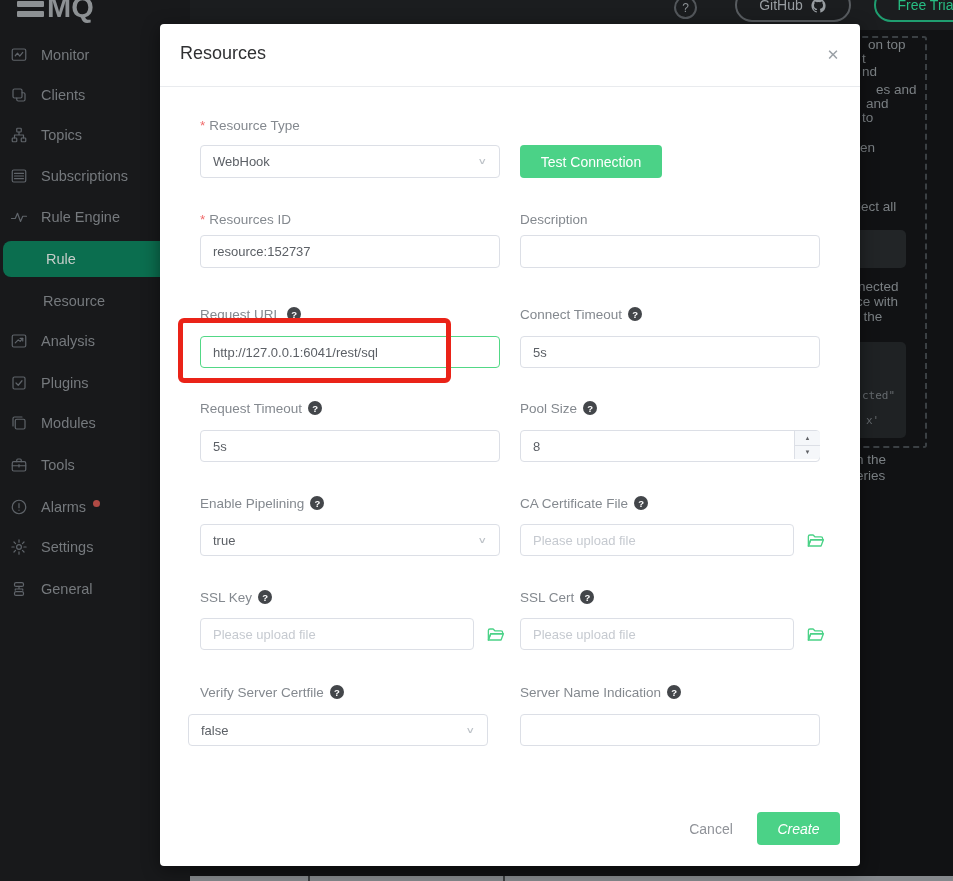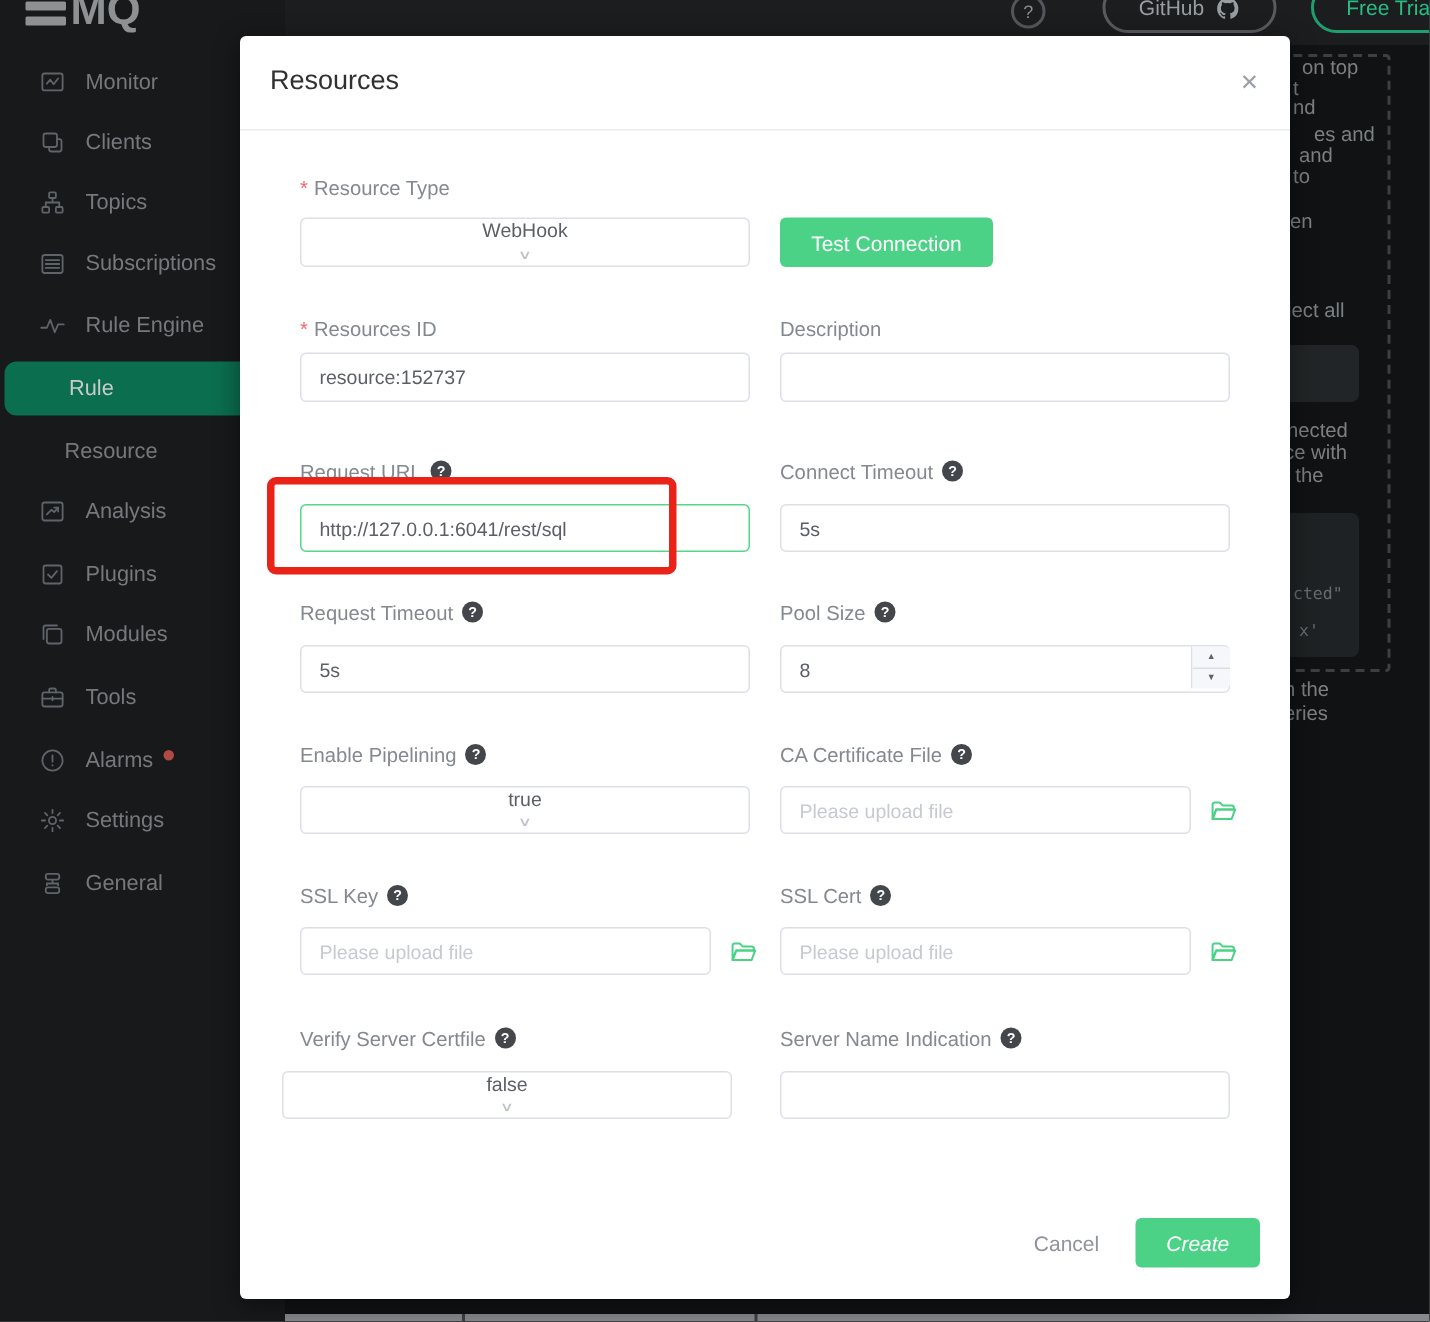--- a/index.html
+++ b/index.html
@@ -16,21 +16,21 @@
   .pill.github { left:735px; width:116px; border:2px solid #585c60; color:#989da1; }
   .pill.trial { left:874px; width:106px; border:2px solid #1f9e70; color:#27bd83; }
 
   
   .sidebar { position:absolute; left:0; top:0; width:190px; height:881px; background:#18191b; z-index:3; }
   .logo { position:absolute; left:17px; top:-9px; display:flex; align-items:flex-end; gap:3px; }
   .logo-bars { display:flex; flex-direction:column; gap:4px; padding-bottom:6px; }
   .logo-bars i { display:block; width:27px; height:6px; background:#8d9194; border-radius:1px; }
   .logo-text { font-size:29px; font-weight:bold; color:#8d9194; letter-spacing:0px; line-height:32px; }
   .side-item { position:absolute; left:0; width:190px; height:40px; display:flex; align-items:center; gap:13px;
-    padding-left:26px; color:#75797d; font-size:14.5px; cursor:pointer; }
+    padding-left:10px; color:#75797d; font-size:14.5px; cursor:pointer; }
   .side-item svg { flex:0 0 auto; stroke:#5f646a; fill:none; stroke-width:1.6; stroke-linecap:round; stroke-linejoin:round; }
   .side-item.sub { padding-left:43px; }
   .side-item.active { left:3px; width:184px; height:36px; background:#0b6e4f; border-radius:8px; color:#c6cdc9; }
   .alarm-dot { width:7px; height:7px; border-radius:50%; background:#b04a44; margin-left:-6px; margin-top:-8px; }
 
   
   .frag { position:absolute; color:#7b8084; font-size:13.5px; z-index:1; white-space:nowrap; }
   .frag.mono { font-family:"DejaVu Sans Mono", monospace; font-size:11px; color:#666b6f; }
   .bg-box { position:absolute; background:#222527; border-radius:5px; z-index:1; }
   .dashed-box { position:absolute; left:640px; top:36px; width:287px; height:412px;
@@ -51,21 +51,21 @@
   .ast { color:#f06b6b; margin-right:-2px; }
   .help-dot { width:14px; height:14px; border-radius:50%; background:#43464a; color:#ffffff; font-size:9.5px;
     font-weight:bold; display:inline-flex; align-items:center; justify-content:center; cursor:pointer; }
 
   .ctl { position:absolute; height:32px; width:300px; border:1px solid #dcdfe6; border-radius:4px;
     background:#fff; font-size:13px; color:#5c6066; }
   input.ctl { padding:0 12px; outline:none; font-family:"Liberation Sans", sans-serif; }
   input.ctl::placeholder { color:#c6cad0; }
   .ctl.focused { border-color:#52d886; }
   .ctl.file { width:274px; }
-  .select { display:flex; align-items:center; justify-content:space-between; padding:0 12px; cursor:pointer;flex-direction:column; }
+  .select { display:flex; align-items:center; justify-content:space-between; padding:0 12px; cursor:pointer; }
   .chev { color:#bcc1c7; font-size:13px; transform:scaleY(.65); }
   .spinner { position:absolute; right:1px; top:1px; width:26px; height:28px; background:#f5f7fa;
     border-left:1px solid #dcdfe6; border-radius:0 3px 3px 0; display:flex; flex-direction:column; overflow:hidden; }
   .spinner span { flex:1; display:flex; align-items:center; justify-content:center; font-size:8px;
     color:#606266; cursor:pointer; }
   .spinner span:first-child { border-bottom:1px solid #dcdfe6; }
   .folder-btn { position:absolute; width:20px; height:20px; cursor:pointer; }
   .folder-btn svg { stroke:#4bd287; fill:none; stroke-width:1.7; stroke-linecap:round; stroke-linejoin:round; }
 
   .btn-green { position:absolute; background:#4bd287; color:#ffffff; border:none; border-radius:4px;

